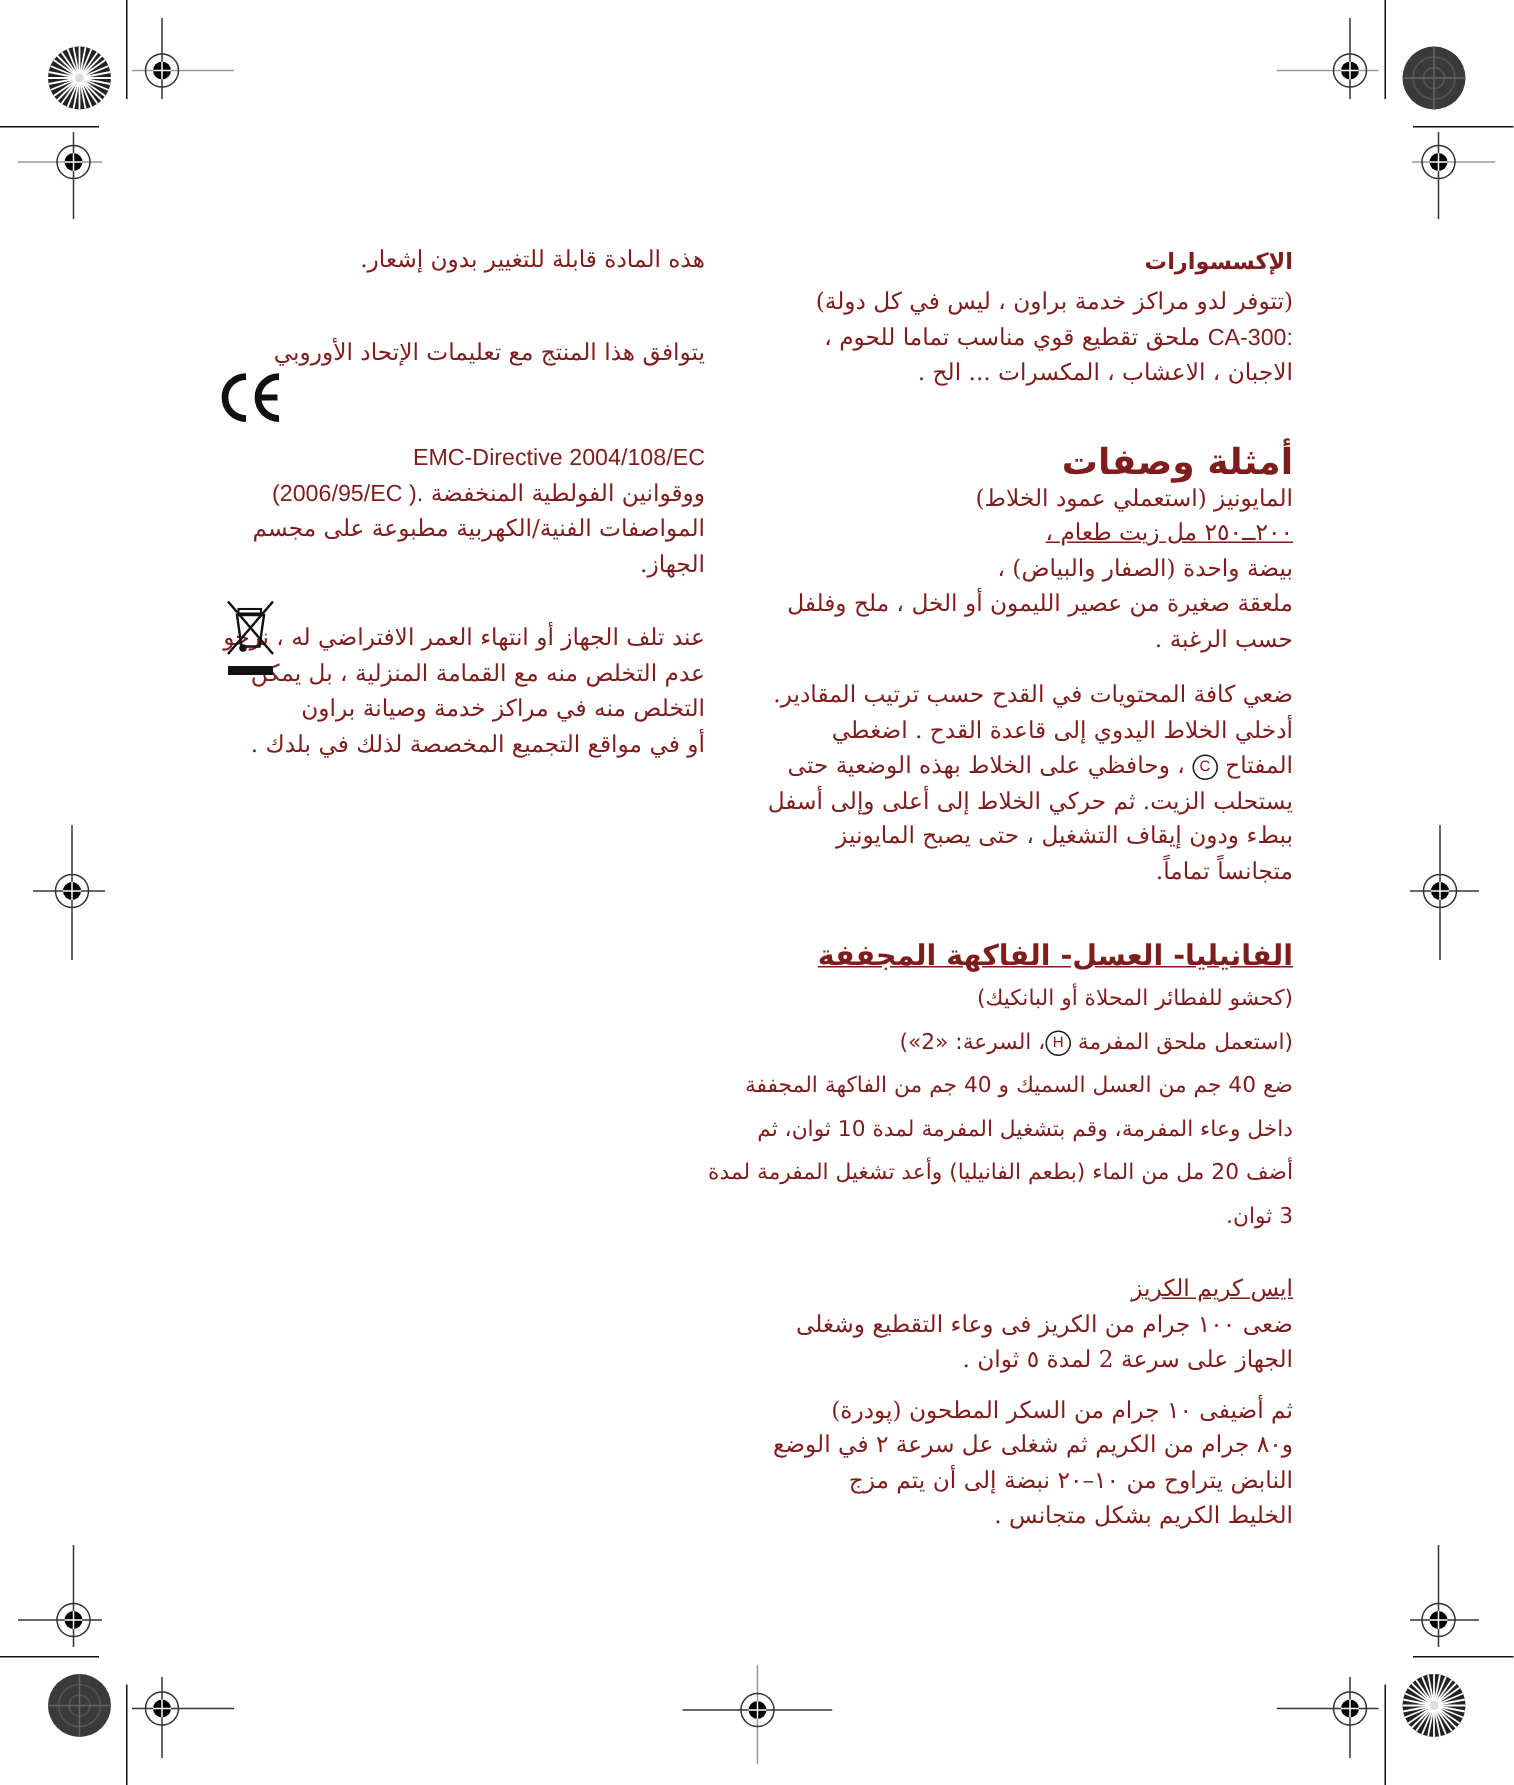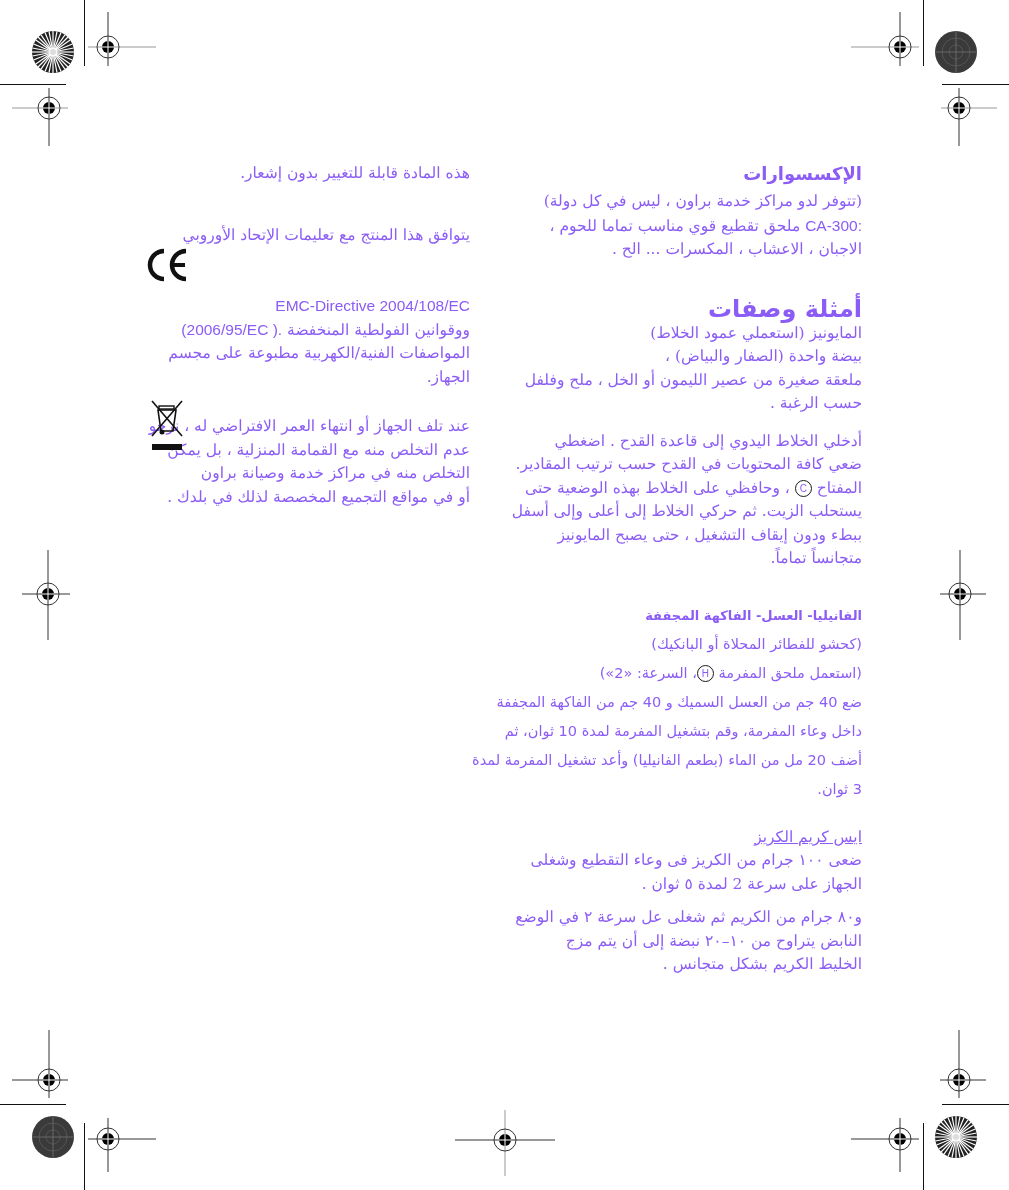--- a/index.html
+++ b/index.html
@@ -2,26 +2,26 @@
 <html><head>
   <meta charset="utf-8">
   <style>
     html, body { margin: 0; padding: 0; background: #ffffff; }
     body { width: 1009px; height: 1190px; position: relative; overflow: hidden; font-family: "DejaVu Sans", sans-serif; color: #1a1a1a; }
 
     .mark { position: absolute; }
     .trim-h { position: absolute; height: 1px; background: #111; }
     .trim-v { position: absolute; width: 1px; background: #111; }
 
-    .col { position: absolute; direction: rtl; text-align: right; font-family: "DejaVu Serif", serif; font-size: 15.5px; line-height: 23.5px; color: #8b5cf6; }
+    .col { position: absolute; direction: rtl; text-align: right; font-family: "DejaVu Serif", serif; font-size: 15.5px; line-height: 23.5px; color: #7f1d1d; }
     .col .line { display: block; white-space: nowrap; }
 
-    .h1 { font-family: "DejaVu Sans", sans-serif; font-weight: bold; font-size: 18px; line-height: 28px; margin: 0 0 2px 0; }
+    .h1 { font-family: "DejaVu Sans", sans-serif; font-weight: bold; font-size: 15px; line-height: 28px; margin: 0 0 2px 0; }
     .h2 { font-family: "DejaVu Sans", sans-serif; font-weight: bold; font-size: 24px; line-height: 26px; margin: 0; }
-    .sub-u { font-family: "DejaVu Sans", sans-serif; font-weight: bold; font-size: 13px; }
+    .sub-u { text-decoration: underline; font-family: "DejaVu Sans", sans-serif; font-weight: bold; font-size: 19px; }
     .sub-u-plain { text-decoration: underline; }
     .ltr { direction: ltr; unicode-bidi: embed; font-family: "Liberation Sans", sans-serif; }
     .sans { font-family: "DejaVu Sans", sans-serif; font-size: 14.5px; line-height: 29px; }
     .circ { display: inline-block; width: 15px; height: 15px; border: 1.3px solid #1a1a1a; border-radius: 50%; font-size: 10px; line-height: 15px; text-align: center; direction: ltr; font-family: "Liberation Sans", sans-serif; vertical-align: 1px; }
 
     #right-col { left: 480px; width: 382px; top: 160px; }
     #left-col { left: 150px; width: 320px; top: 162px; }
 
     .gap-s { height: 14px; }
     .gap-m { height: 22px; }
@@ -232,28 +232,29 @@
     <span class="line">(تتوفر لدو مراكز خدمة براون ، ليس في كل دولة)</span>
     <span class="line"><span class="ltr">CA-300:</span> <span>ملحق تقطيع قوي مناسب تماما للحوم ،</span></span>
     <span class="line">الاجبان ، الاعشاب ، المكسرات ... الح .</span>
   </div>
 
   <div class="gap-l"></div>
 
   <div>
     <h2 class="h2">أمثلة وصفات</h2>
     <span class="line">المايونيز (استعملي عمود الخلاط)</span>
+    <span class="line" style="text-decoration:underline;">٢٠٠ــ٢٥٠ مل زيت طعام ،</span>
     <span class="line">بيضة واحدة (الصفار والبياض) ،</span>
     <span class="line">ملعقة صغيرة من عصير الليمون أو الخل ، ملح وفلفل</span>
     <span class="line">حسب الرغبة .</span>
 
     <div class="gap-s"></div>
 
+    <span class="line">ضعي كافة المحتويات في القدح حسب ترتيب المقادير.</span>
     <span class="line">أدخلي الخلاط اليدوي إلى قاعدة القدح . اضغطي</span>
-    <span class="line">ضعي كافة المحتويات في القدح حسب ترتيب المقادير.</span>
     <span class="line"><span>المفتاح</span> <span class="circ">C</span> <span>، وحافظي على الخلاط بهذه الوضعية حتى</span></span>
     <span class="line">يستحلب الزيت. ثم حركي الخلاط إلى أعلى وإلى أسفل</span>
     <span class="line">ببطء ودون إيقاف التشغيل ، حتى يصبح المايونيز</span>
     <span class="line">متجانساً تماماً.</span>
 
     <div class="gap-m" style="height:30px"></div>
 
     <div class="sans">
       <span class="line sub-u">الفانيليا- العسل- الفاكهة المجففة</span>
       <span class="line">(كحشو للفطائر المحلاة أو البانكيك)</span>
@@ -264,20 +265,21 @@
       <span class="line">3 ثوان.</span>
     </div>
 
     <div class="gap-m" style="height:22px"></div>
 
     <div>
       <span class="line sub-u-plain">ايس كريم الكريز</span>
       <span class="line">ضعى ١٠٠ جرام من الكريز فى وعاء التقطيع وشغلى</span>
       <span class="line">الجهاز على سرعة 2 لمدة ٥ ثوان .</span>
       <div class="gap-s" style="height:10px"></div>
+      <span class="line">ثم أضيفى ١٠ جرام من السكر المطحون (پودرة)</span>
       <span class="line">و٨٠ جرام من الكريم ثم شغلى عل سرعة ٢ في الوضع</span>
       <span class="line">النابض يتراوح من ١٠–٢٠ نبضة إلى أن يتم مزج</span>
       <span class="line">الخليط الكريم بشكل متجانس .</span>
     </div>
   </div>
 </div>
 
 <div id="left-col" class="col">
   <span class="line">هذه المادة قابلة للتغيير بدون إشعار.</span>
   <div style="height:38px"></div>

